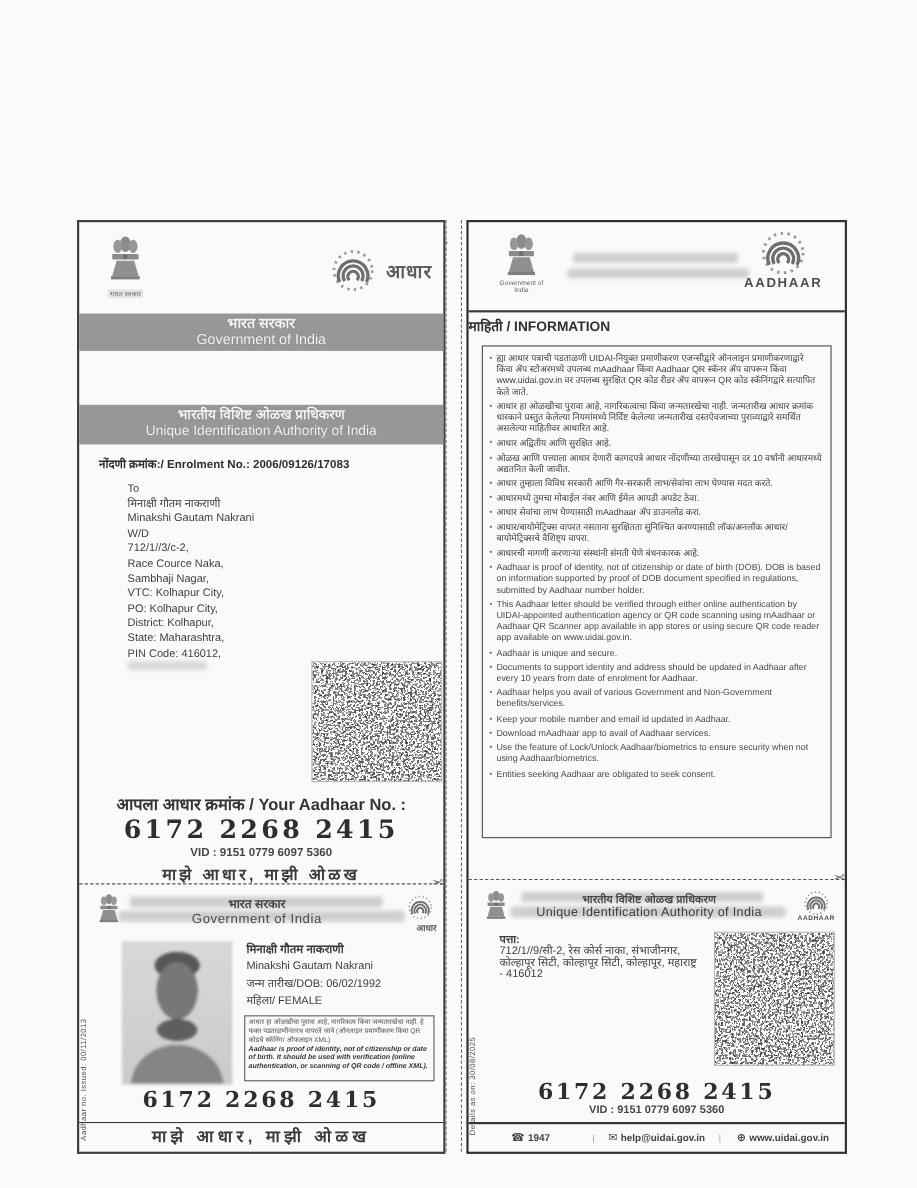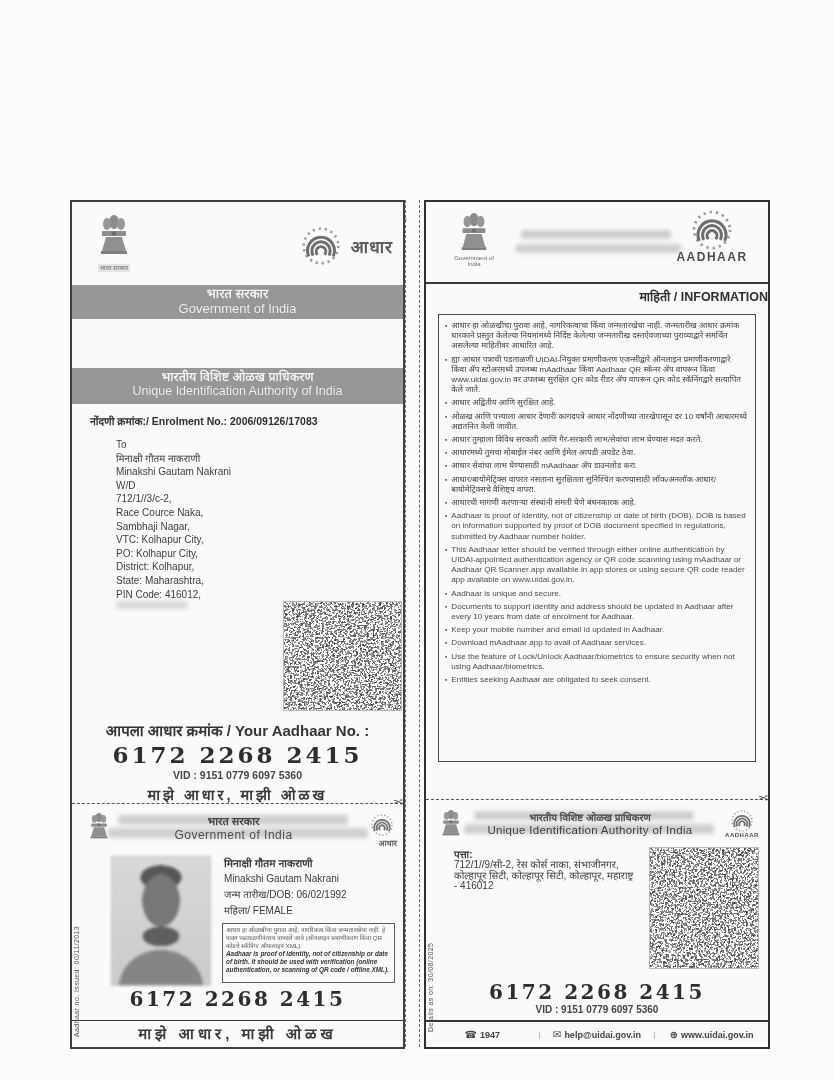--- a/index.html
+++ b/index.html
@@ -93,21 +93,21 @@
   .cf-box .hi{font-size:6.2px;line-height:7.8px;color:#555;}
   .cf-box .en{font-size:6.4px;line-height:7.8px;color:#333;font-weight:bold;font-style:italic;margin-top:1px;}
   .cf-number{position:absolute;left:0;right:0;top:182px;text-align:center;font-size:20px;letter-spacing:2.5px;}
   .cf-banner{
     position:absolute;left:0;right:0;bottom:0;height:26px;border-top:1.8px solid #333;
     text-align:center;font-size:15px;font-weight:bold;letter-spacing:4px;color:#3a3a3a;line-height:25px;
   }
 
   
   .rc-header-line{position:absolute;left:0;right:0;top:80px;border-top:2px solid #3a3a3a;}
-  .info-title{position:absolute;left:0;right:0;top:86px;text-align:right;font-size:12.5px;font-weight:bold;color:#2e2e2e;}
+  .info-title{position:absolute;left:0;right:0;top:86px;text-align:left;font-size:12.5px;font-weight:bold;color:#2e2e2e;}
   .info-box{
     position:absolute;left:12px;right:12px;top:112px;height:448px;
     border:1.6px solid #4a4a4a;padding:6px 8px 4px 6px;box-sizing:border-box;overflow:hidden;
   }
   .info-box ul{margin:0;padding:0;list-style:none;}
   .info-box li{display:flex;gap:4px;margin-bottom:3px;}
   .info-box li .b{flex:0 0 auto;font-size:6.5px;line-height:10px;color:#555;}
   .info-box li .t{font-size:8.1px;line-height:10.2px;color:#3d3d3d;}
   .info-box .en-list li .t{color:#4a4a4a;}
 
@@ -291,25 +291,25 @@
     </div>
 
     <div class="rc-header-line"></div>
     <div class="info-title">माहिती / INFORMATION</div>
 
     <div class="info-box">
       <ul class="mr-list">
 
       <li>
             <span class="b">▪</span>
+            <span class="t">ह्या आधार पत्राची पडताळणी UIDAI-नियुक्त प्रमाणीकरण एजन्सीद्वारे ऑनलाइन प्रमाणीकरणाद्वारे किंवा ॲप स्टोअरमध्ये उपलब्ध mAadhaar किंवा Aadhaar QR स्कॅनर ॲप वापरून किंवा www.uidai.gov.in वर उपलब्ध सुरक्षित QR कोड रीडर ॲप वापरून QR कोड स्कॅनिंगद्वारे सत्यापित केले जाते.</span>
+          </li>
+          <li>
+            <span class="b">▪</span>
             <span class="t">आधार हा ओळखीचा पुरावा आहे, नागरिकत्वाचा किंवा जन्मतारखेचा नाही. जन्मतारीख आधार क्रमांक धारकाने प्रस्तुत केलेल्या नियमांमध्ये निर्दिष्ट केलेल्या जन्मतारीख दस्तऐवजाच्या पुराव्याद्वारे समर्थित असलेल्या माहितीवर आधारित आहे.</span>
-          </li>
-          <li>
-            <span class="b">▪</span>
-            <span class="t">ह्या आधार पत्राची पडताळणी UIDAI-नियुक्त प्रमाणीकरण एजन्सीद्वारे ऑनलाइन प्रमाणीकरणाद्वारे किंवा ॲप स्टोअरमध्ये उपलब्ध mAadhaar किंवा Aadhaar QR स्कॅनर ॲप वापरून किंवा www.uidai.gov.in वर उपलब्ध सुरक्षित QR कोड रीडर ॲप वापरून QR कोड स्कॅनिंगद्वारे सत्यापित केले जाते.</span>
           </li>
           <li>
             <span class="b">▪</span>
             <span class="t">आधार अद्वितीय आणि सुरक्षित आहे.</span>
           </li>
           <li>
             <span class="b">▪</span>
             <span class="t">ओळख आणि पत्त्याला आधार देणारी कागदपत्रे आधार नोंदणीच्या तारखेपासून दर 10 वर्षांनी आधारमध्ये अद्यतनित केली जावीत.</span>
           </li>
           <li>
@@ -343,20 +343,24 @@
             <span class="b">▪</span>
             <span class="t">This Aadhaar letter should be verified through either online authentication by UIDAI-appointed authentication agency or QR code scanning using mAadhaar or Aadhaar QR Scanner app available in app stores or using secure QR code reader app available on www.uidai.gov.in.</span>
           </li>
           <li>
             <span class="b">▪</span>
             <span class="t">Aadhaar is unique and secure.</span>
           </li>
           <li>
             <span class="b">▪</span>
             <span class="t">Documents to support identity and address should be updated in Aadhaar after every 10 years from date of enrolment for Aadhaar.</span>
+          </li>
+          <li>
+            <span class="b">▪</span>
+            <span class="t">Aadhaar helps you avail of various Government and Non-Government benefits/services.</span>
           </li>
           <li>
             <span class="b">▪</span>
             <span class="t">Keep your mobile number and email id updated in Aadhaar.</span>
           </li>
           <li>
             <span class="b">▪</span>
             <span class="t">Download mAadhaar app to avail of Aadhaar services.</span>
           </li>
           <li>

